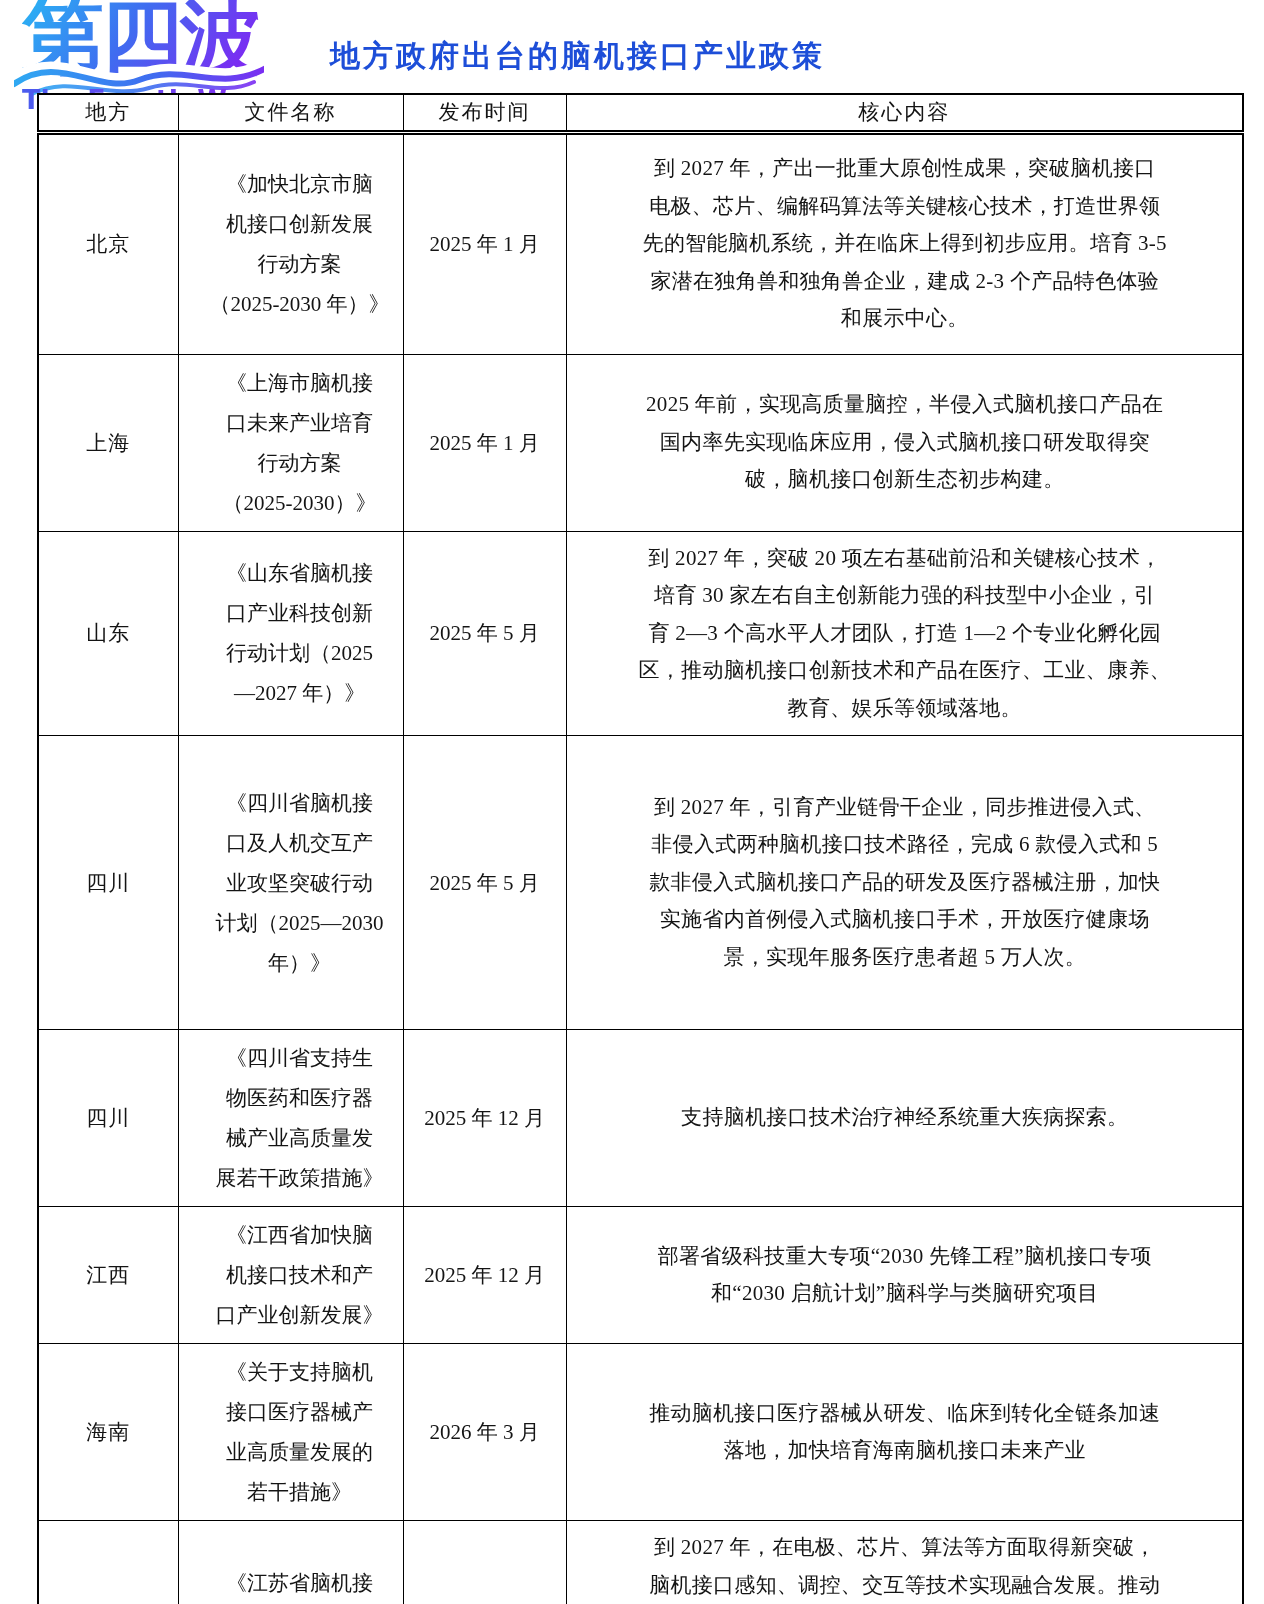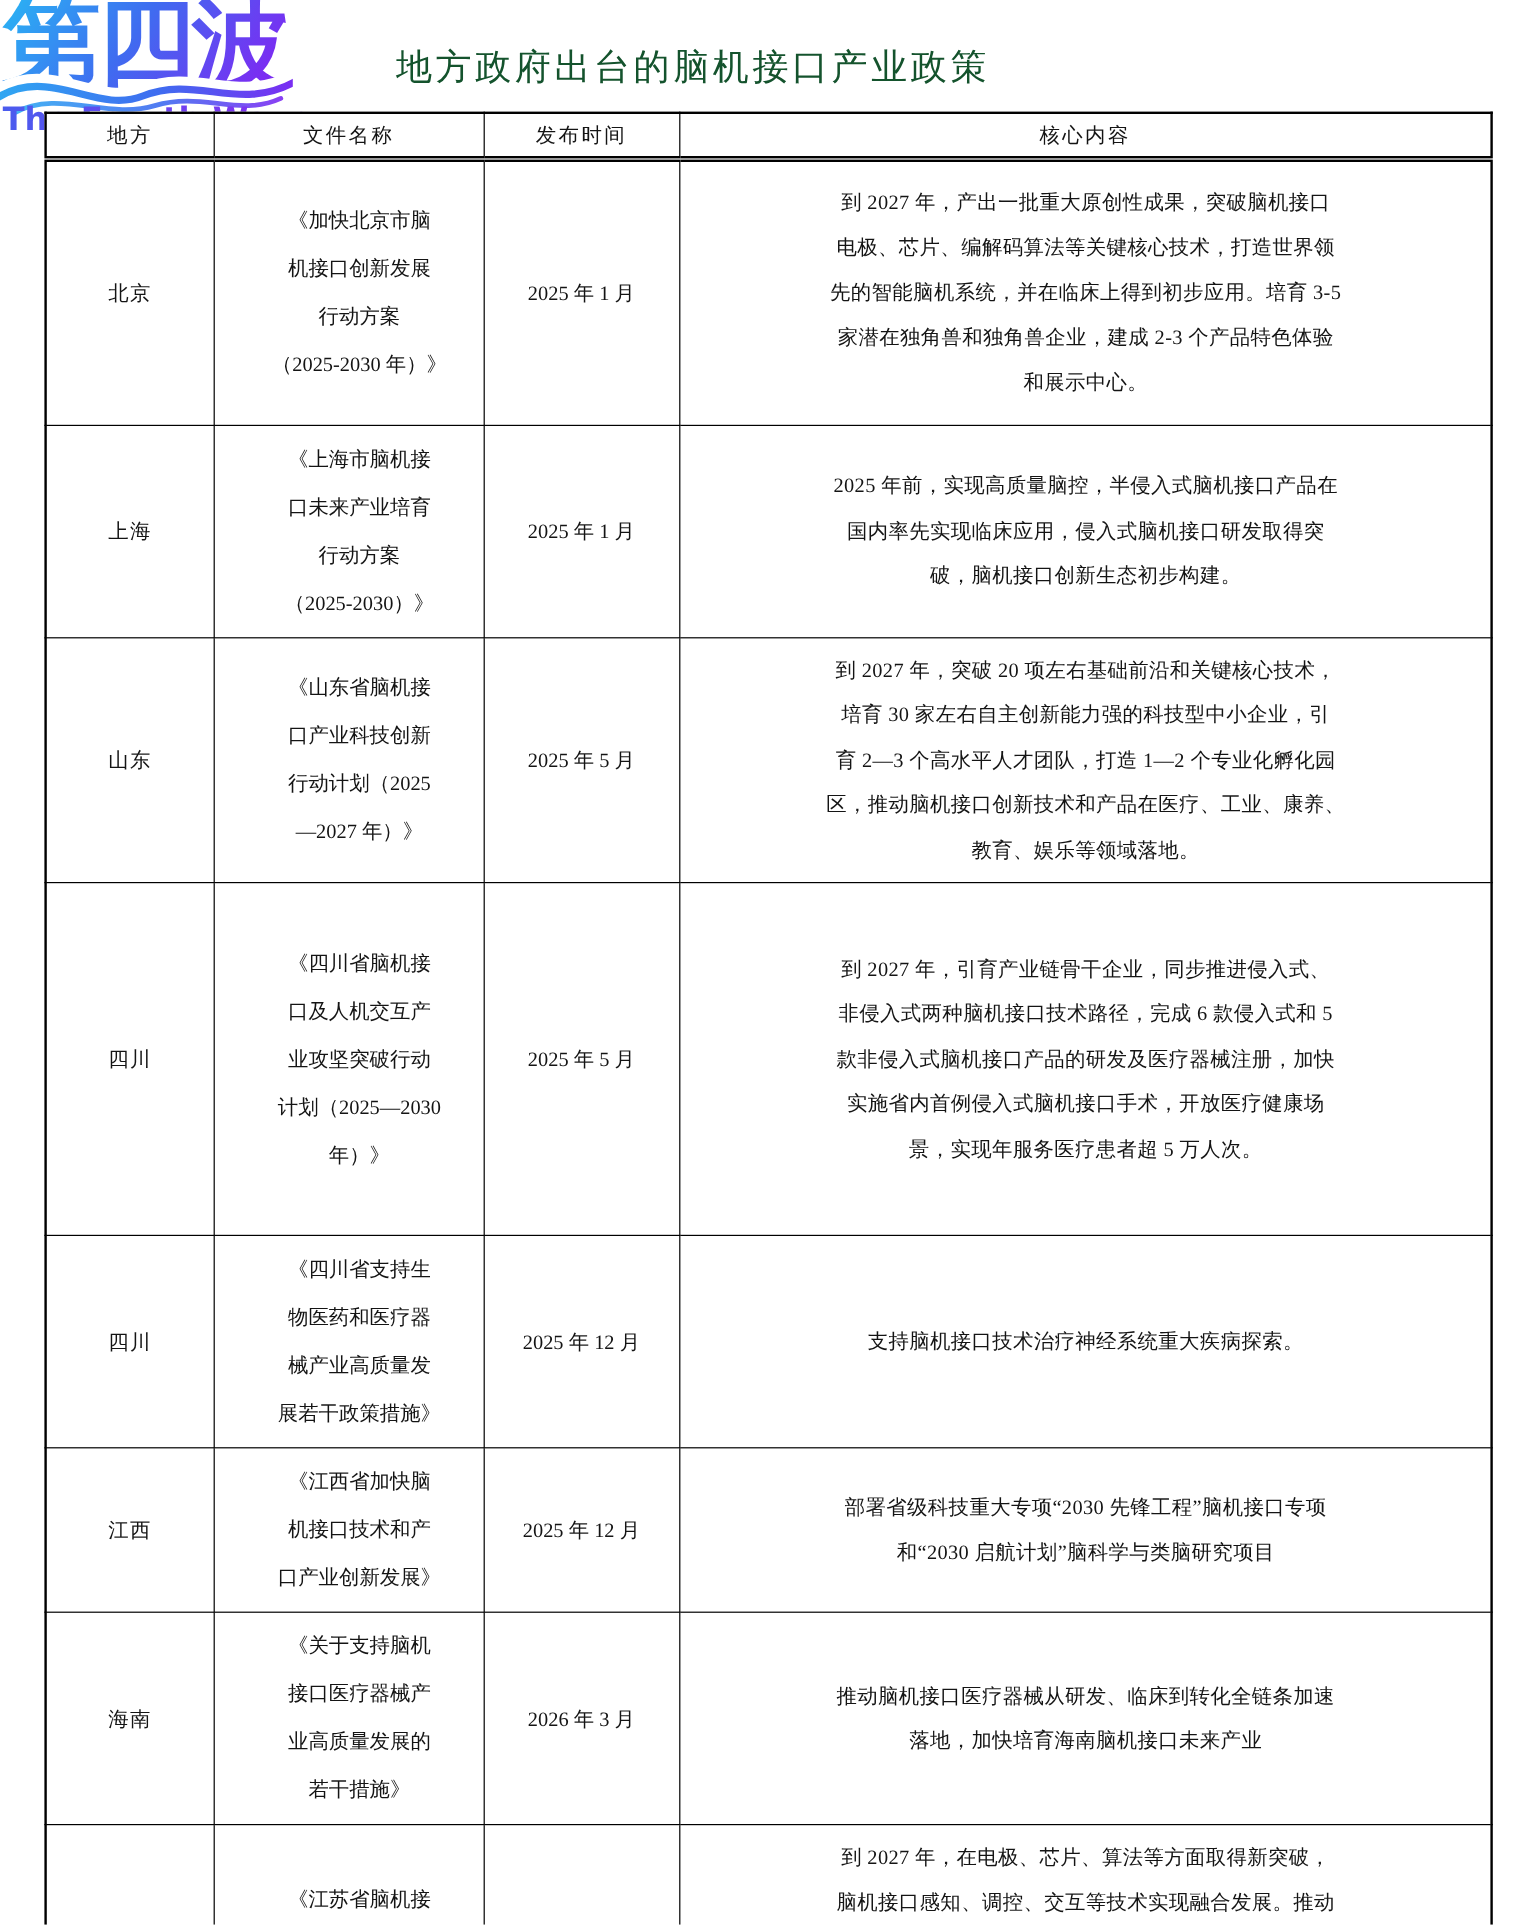--- a/index.html
+++ b/index.html
@@ -8,21 +8,21 @@
     position: relative;
     width: 1264px;
     height: 1604px;
     background: #ffffff;
     font-family: "Liberation Serif", "DejaVu Serif", serif;
     color: #111111;
     overflow: hidden;
   }
 
   
-  .logo { position: absolute; left: 0; top: 0; width: 245px; height: 118px; }
+  .logo { position: absolute; left: 20px; top: 0; width: 245px; height: 118px; }
   .logo-zh {
     position: absolute; left: 2px; top: -6px;
     font-family: "DejaVu Sans", sans-serif;
     font-size: 82px; font-weight: 900; letter-spacing: -3px;
     background: linear-gradient(125deg, #29b7f4 0%, #3f6cf0 45%, #7b2cf2 90%);
     -webkit-background-clip: text; background-clip: text;
     color: transparent;
     line-height: 1.05;
   }
   .logo-wave { position: absolute; left: -6px; top: 46px; width: 250px; height: 56px; }
@@ -32,37 +32,37 @@
     font-size: 27px; font-weight: 800; letter-spacing: 0px;
     background: linear-gradient(90deg, #4a5cee 0%, #8c2bf0 100%);
     -webkit-background-clip: text; background-clip: text;
     color: transparent;
     white-space: nowrap;
   }
 
   
   .title {
     position: absolute; left: 330px; top: 36px;
-    font-size: 30px; font-weight: normal; letter-spacing: 3px;
-    color: #14532d; white-space: nowrap;
+    font-size: 30px; font-weight: bold; letter-spacing: 3px;
+    color: #1d4ed8; white-space: nowrap;
   }
 
   
   table.policy-table {
     position: absolute; left: 37px; top: 93px;
     width: 1205px;
     border-collapse: collapse;
     table-layout: fixed;
     border: 2px solid #000000;
     background: #ffffff;
   }
   .policy-table th, .policy-table td {
     border: 1px solid #000000;
     vertical-align: middle;
-    font-size: 17px;
+    font-size: 21px;
     color: #141414;
   }
   .policy-table thead th {
     height: 38px;
     font-weight: normal;
     letter-spacing: 2px;
     text-align: center;
     border-bottom: 5px double #000000;
   }
   td.region { text-align: center; letter-spacing: 1px; }

